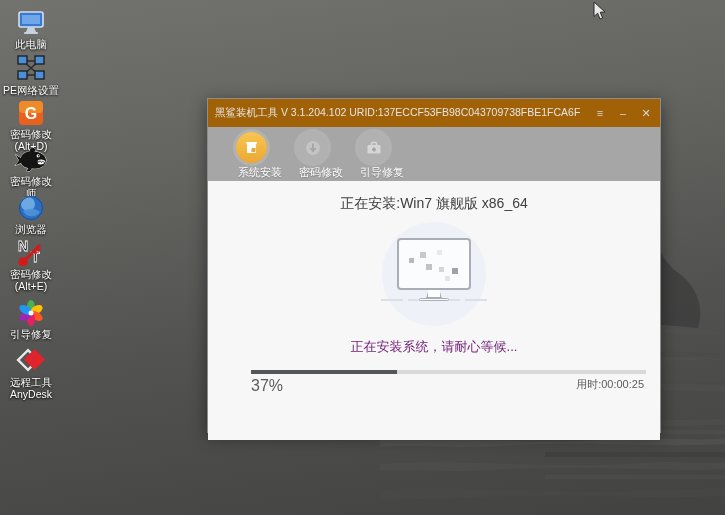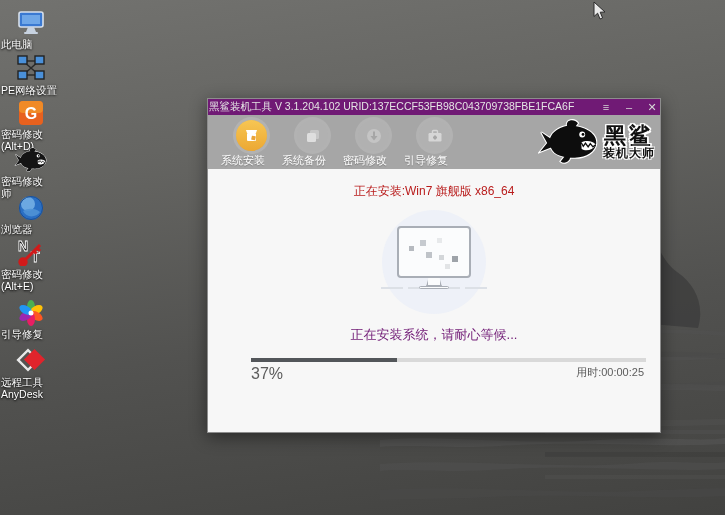--- a/index.html
+++ b/index.html
@@ -7,48 +7,48 @@
   body {
     position:relative;
     font-family:"Liberation Sans","DejaVu Sans",sans-serif;
     background:linear-gradient(172deg,#72726f 0%,#646461 30%,#525250 62%,#424240 100%);
   }
   
   .splash { position:absolute; right:0; top:160px; width:180px; height:355px; pointer-events:none; opacity:.9; }
   .ripples { position:absolute; left:380px; top:430px; width:345px; height:85px; pointer-events:none; }
 
   
-  .dicon { position:absolute; left:1px; width:60px; text-align:left; color:#fff; font-size:10.5px; cursor:default; }
+  .dicon { position:absolute; left:1px; width:60px; text-align:center; color:#fff; font-size:10.5px; cursor:default; }
   .dicon .ic { height:30px; display:flex; align-items:flex-end; justify-content:center; margin-bottom:3px; }
   .dicon .lbl { line-height:11.5px; text-shadow:0 1px 2px rgba(0,0,0,.85), 0 0 3px rgba(0,0,0,.5); }
 
   
   .win { position:absolute; left:207px; top:98px; width:454px; height:335px; background:#f7f7f7;
          border:1px solid #8d8d8d; box-shadow:0 4px 16px rgba(0,0,0,.45); z-index:5; }
-  .titlebar { height:16px; background:#701a75; display:flex; align-items:center; padding:0 1px;
+  .titlebar { height:28px; background:#a16207; display:flex; align-items:center; padding:0 7px;
               color:#e4e4e4; font-size:10.5px; white-space:nowrap; }
   .wcontrols { margin-left:auto; display:flex; gap:9px; color:#d6d6d6; font-size:11px; line-height:20px; }
   .wcbtn { width:14px; text-align:center; cursor:pointer; }
 
   .toolbar { height:54px; background:#a6a6a6; position:relative; display:flex; padding:5px 0 0 13px; }
-  .tbtn { width:61px; text-align:left; color:#fff; font-size:11px; cursor:pointer; }
+  .tbtn { width:61px; text-align:right; color:#fff; font-size:11px; cursor:pointer; }
   .tbtn .circ { width:31px; height:31px; border-radius:50%; margin:0 auto 2px; background:#b1b1b1;
                 box-shadow:0 0 0 3px rgba(255,255,255,.14); display:flex; align-items:center; justify-content:center; }
   .tbtn.active .circ { background:linear-gradient(#f7c653,#eca833); }
   .tbtn .tlabel { text-shadow:0 1px 1px rgba(0,0,0,.25); }
 
   .logo { position:absolute; right:5px; top:0px; height:54px; display:flex; align-items:center; gap:3px; }
   .logo-text { text-align:center; }
   .logo-l1 { font-size:22px; font-weight:bold; color:#101010; line-height:23px; letter-spacing:3px;
              text-shadow:-1.5px -1.5px 0 #fff,1.5px -1.5px 0 #fff,-1.5px 1.5px 0 #fff,1.5px 1.5px 0 #fff,0 1.5px 0 #fff,0 -1.5px 0 #fff,1.5px 0 0 #fff,-1.5px 0 0 #fff; }
   .logo-l2 { font-size:12px; font-weight:bold; color:#101010; line-height:13px; letter-spacing:1px;
              text-shadow:-1px -1px 0 #fff,1px -1px 0 #fff,-1px 1px 0 #fff,1px 1px 0 #fff; }
 
   .content { position:relative; height:259px; background:#f7f7f7; }
-  .install-title { position:absolute; top:14px; left:0; right:0; text-align:center; font-size:12px; color:#b91c1c; }
+  .install-title { position:absolute; top:14px; left:0; right:0; text-align:center; font-size:14px; color:#404040; }
 
   .illus-circle { position:absolute; left:50%; top:41px; width:104px; height:104px; margin-left:-52px;
                   border-radius:50%; background:#eef1f8; }
   .base-line { position:absolute; top:118px; left:50%; width:106px; margin-left:-53px; height:2px; }
   .base-line .seg { position:absolute; top:0; height:2px; background:#dce0e6; }
   .monitor { position:absolute; left:50%; top:57px; width:74px; height:52px; margin-left:-37px;
              border:2px solid #a9aeb6; border-radius:4px; background:#fbfcfd; z-index:2; }
   .monitor .sq { position:absolute; }
   .mon-neck { position:absolute; left:50%; top:109px; margin-left:-8px; width:16px; height:9px;
               background:#fbfcfd; border:2px solid #a9aeb6; border-top:none;
@@ -223,58 +223,39 @@
           <path d="M3,3 L14,3 L13,6 L4,6 Z" fill="#fff"></path>
           <rect x="4" y="6" width="9" height="8" rx="1" fill="#fff"></rect>
           <rect x="8.5" y="9" width="4" height="4" rx="0.5" fill="#e9a43a" transform="rotate(12 10.5 11)"></rect>
         </svg>
       </div>
       <div class="tlabel">系统安装</div>
     </div>
     <div class="tbtn">
       <div class="circ">
         <svg width="16" height="16" viewBox="0 0 16 16">
-          <rect x="5" y="2" width="9" height="9" rx="1.5" fill="#cfcfcf" opacity="0.75"></rect>
-          <rect x="2" y="5" width="9" height="9" rx="1.5" fill="#dedede"></rect>
-        </svg>
-      </div>
-      <div class="tlabel">系统备份</div>
-    </div>
-    <div class="tbtn">
-      <div class="circ">
-        <svg width="16" height="16" viewBox="0 0 16 16">
           <circle cx="8" cy="8" r="7" fill="#c4c4c4"></circle>
           <rect x="7" y="3.5" width="2" height="5" fill="#a6a6a6"></rect>
           <path d="M4.5,8 L11.5,8 L8,12.5 Z" fill="#a6a6a6"></path>
         </svg>
       </div>
       <div class="tlabel">密码修改</div>
     </div>
     <div class="tbtn">
       <div class="circ">
         <svg width="16" height="16" viewBox="0 0 16 16">
           <rect x="5.5" y="2.5" width="5" height="4" rx="1" fill="none" stroke="#d6d6d6" stroke-width="1.4"></rect>
           <rect x="1.5" y="5" width="13" height="8.5" rx="1.2" fill="#d6d6d6"></rect>
           <rect x="7" y="7.5" width="2" height="4" fill="#a6a6a6"></rect>
           <rect x="6" y="8.5" width="4" height="2" fill="#a6a6a6"></rect>
         </svg>
       </div>
       <div class="tlabel">引导修复</div>
     </div>
 
-    <div class="logo">
-      <svg width="62" height="48" viewBox="0 0 115 88" style="color:#0d0d0d">
-        <use href="#shark" stroke="#fff" stroke-width="4"></use>
-        <use href="#shark"></use>
-      </svg>
-      <div class="logo-text">
-        <div class="logo-l1">黑鲨</div>
-        <div class="logo-l2">装机大师</div>
-      </div>
-    </div>
   </div>
 
   <div class="content">
     <div class="install-title">正在安装:Win7 旗舰版 x86_64</div>
 
     <div class="illus-circle"></div>
     <div class="base-line">
       <div class="seg" style="left:0;width:22px"></div>
       <div class="seg" style="left:27px;width:52px"></div>
       <div class="seg" style="left:84px;width:22px"></div>

